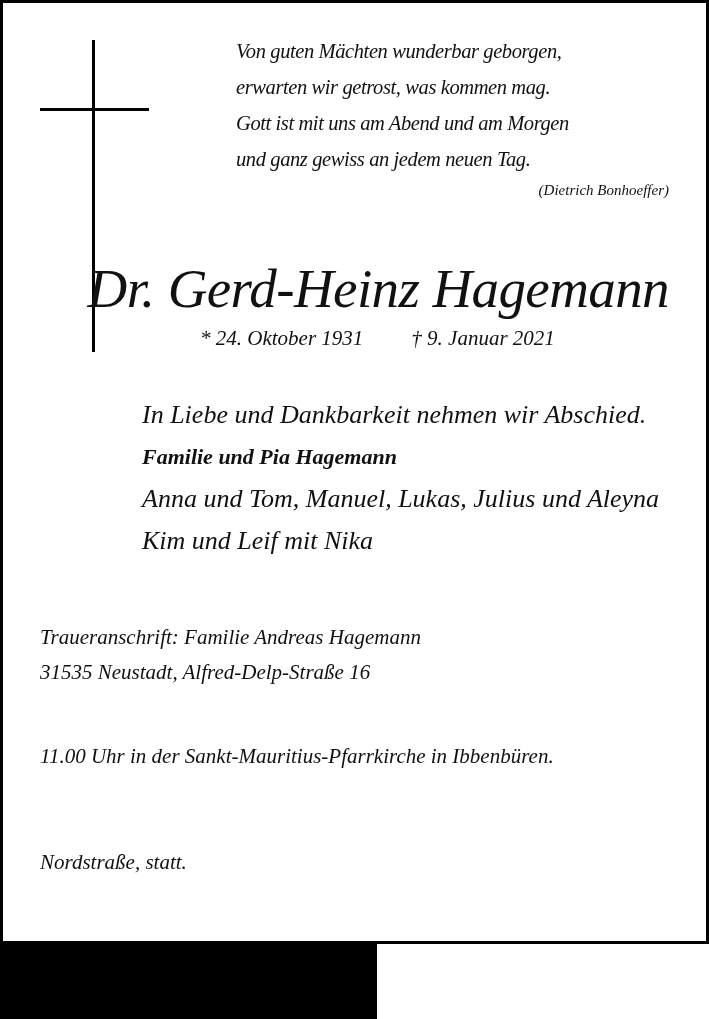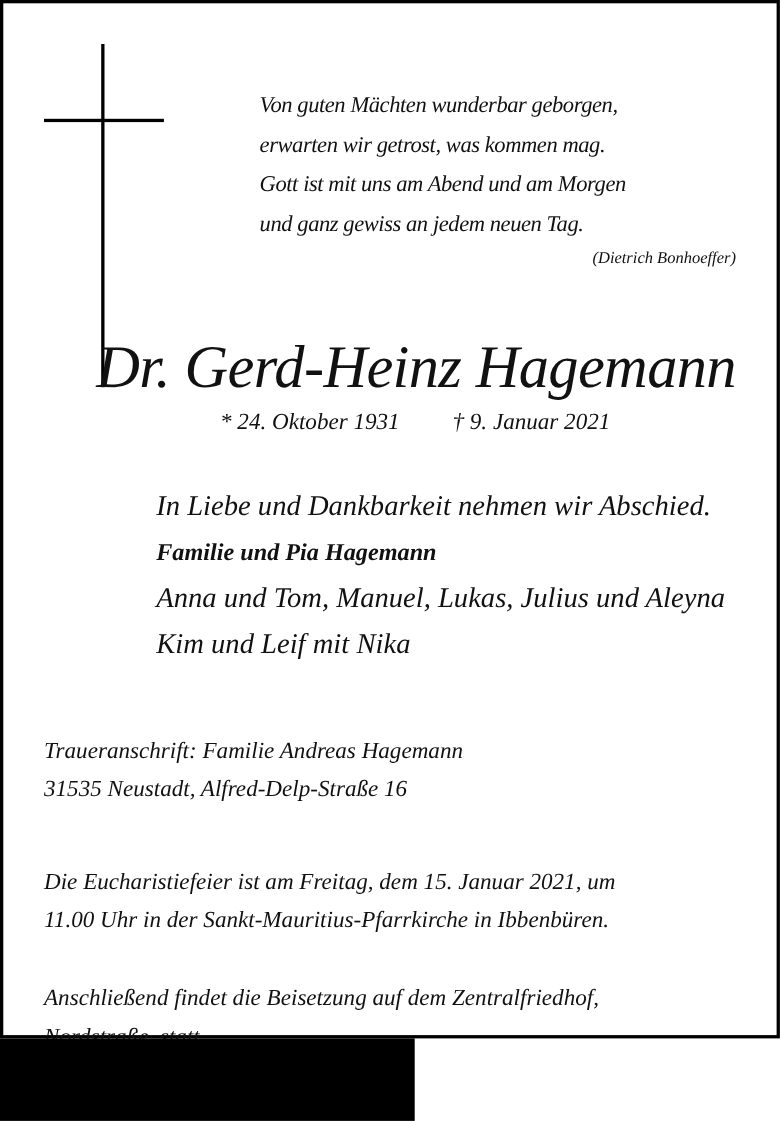--- a/index.html
+++ b/index.html
@@ -44,21 +44,20 @@
       position: absolute;
       left: 40px;
       top: 108px;
       width: 109px;
       height: 3px;
       background: #000000;
     }
     .it {
       font-style: italic;
       font-family: "DejaVu Serif", "Liberation Serif", serif;
-      margin-top: 45px;
     }
     .poem {
       position: absolute;
       left: 236px;
       top: 33px;
       width: 440px;
       font-size: 20.5px;
       line-height: 36px;
       letter-spacing: -0.4px;
       font-family: "Liberation Serif", serif;
@@ -155,22 +154,20 @@
   <span class="m-line">Anna und Tom, Manuel, Lukas, Julius und Aleyna</span>
   <span class="m-line">Kim und Leif mit Nika</span>
 </div>
 
 <div class="block address it">
   <span>Traueranschrift: Familie Andreas Hagemann</span>
   <span>31535 Neustadt, Alfred-Delp-Straße 16</span>
 </div>
 
 <div class="block service it">
-  <span>Die Eucharistiefeier ist am Freitag, dem 15. Januar 2021, um</span>
   <span>11.00 Uhr in der Sankt-Mauritius-Pfarrkirche in Ibbenbüren.</span>
 </div>
 
 <div class="block burial it">
-  <span>Anschließend findet die Beisetzung auf dem Zentralfriedhof,</span>
   <span>Nordstraße, statt.</span>
 </div>
 
 <div class="black-block"></div>
 
 </body></html>

